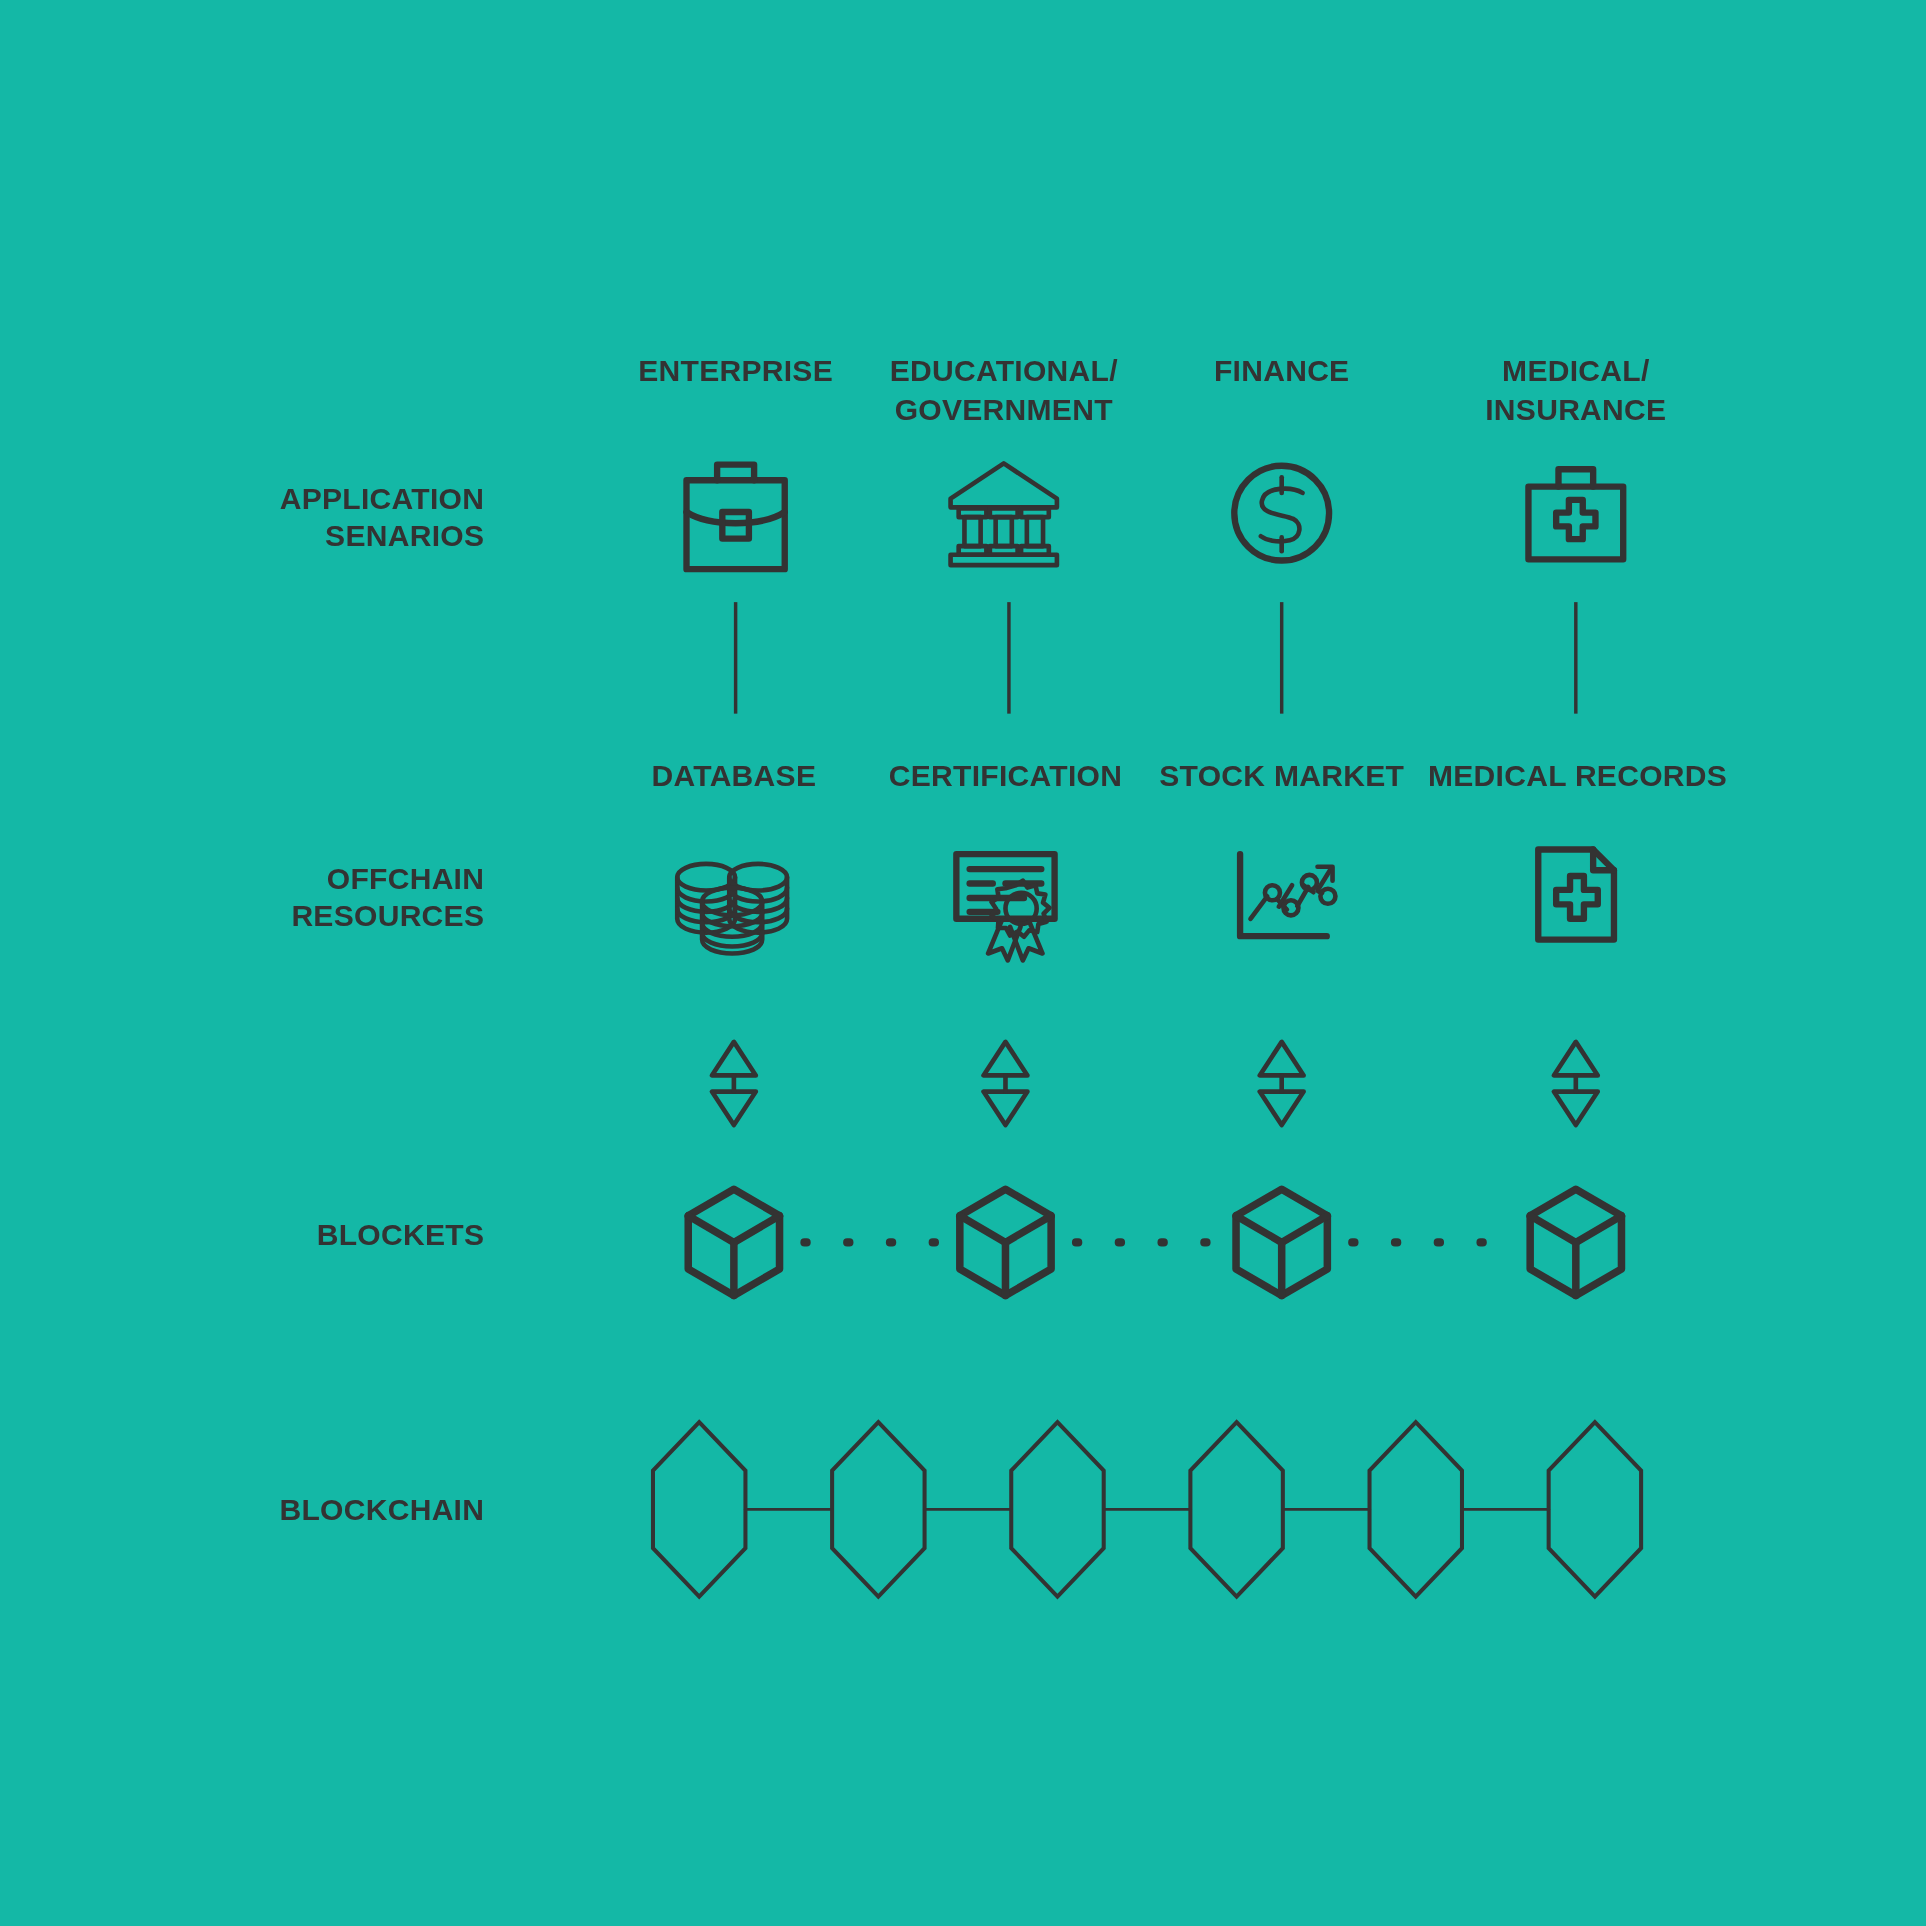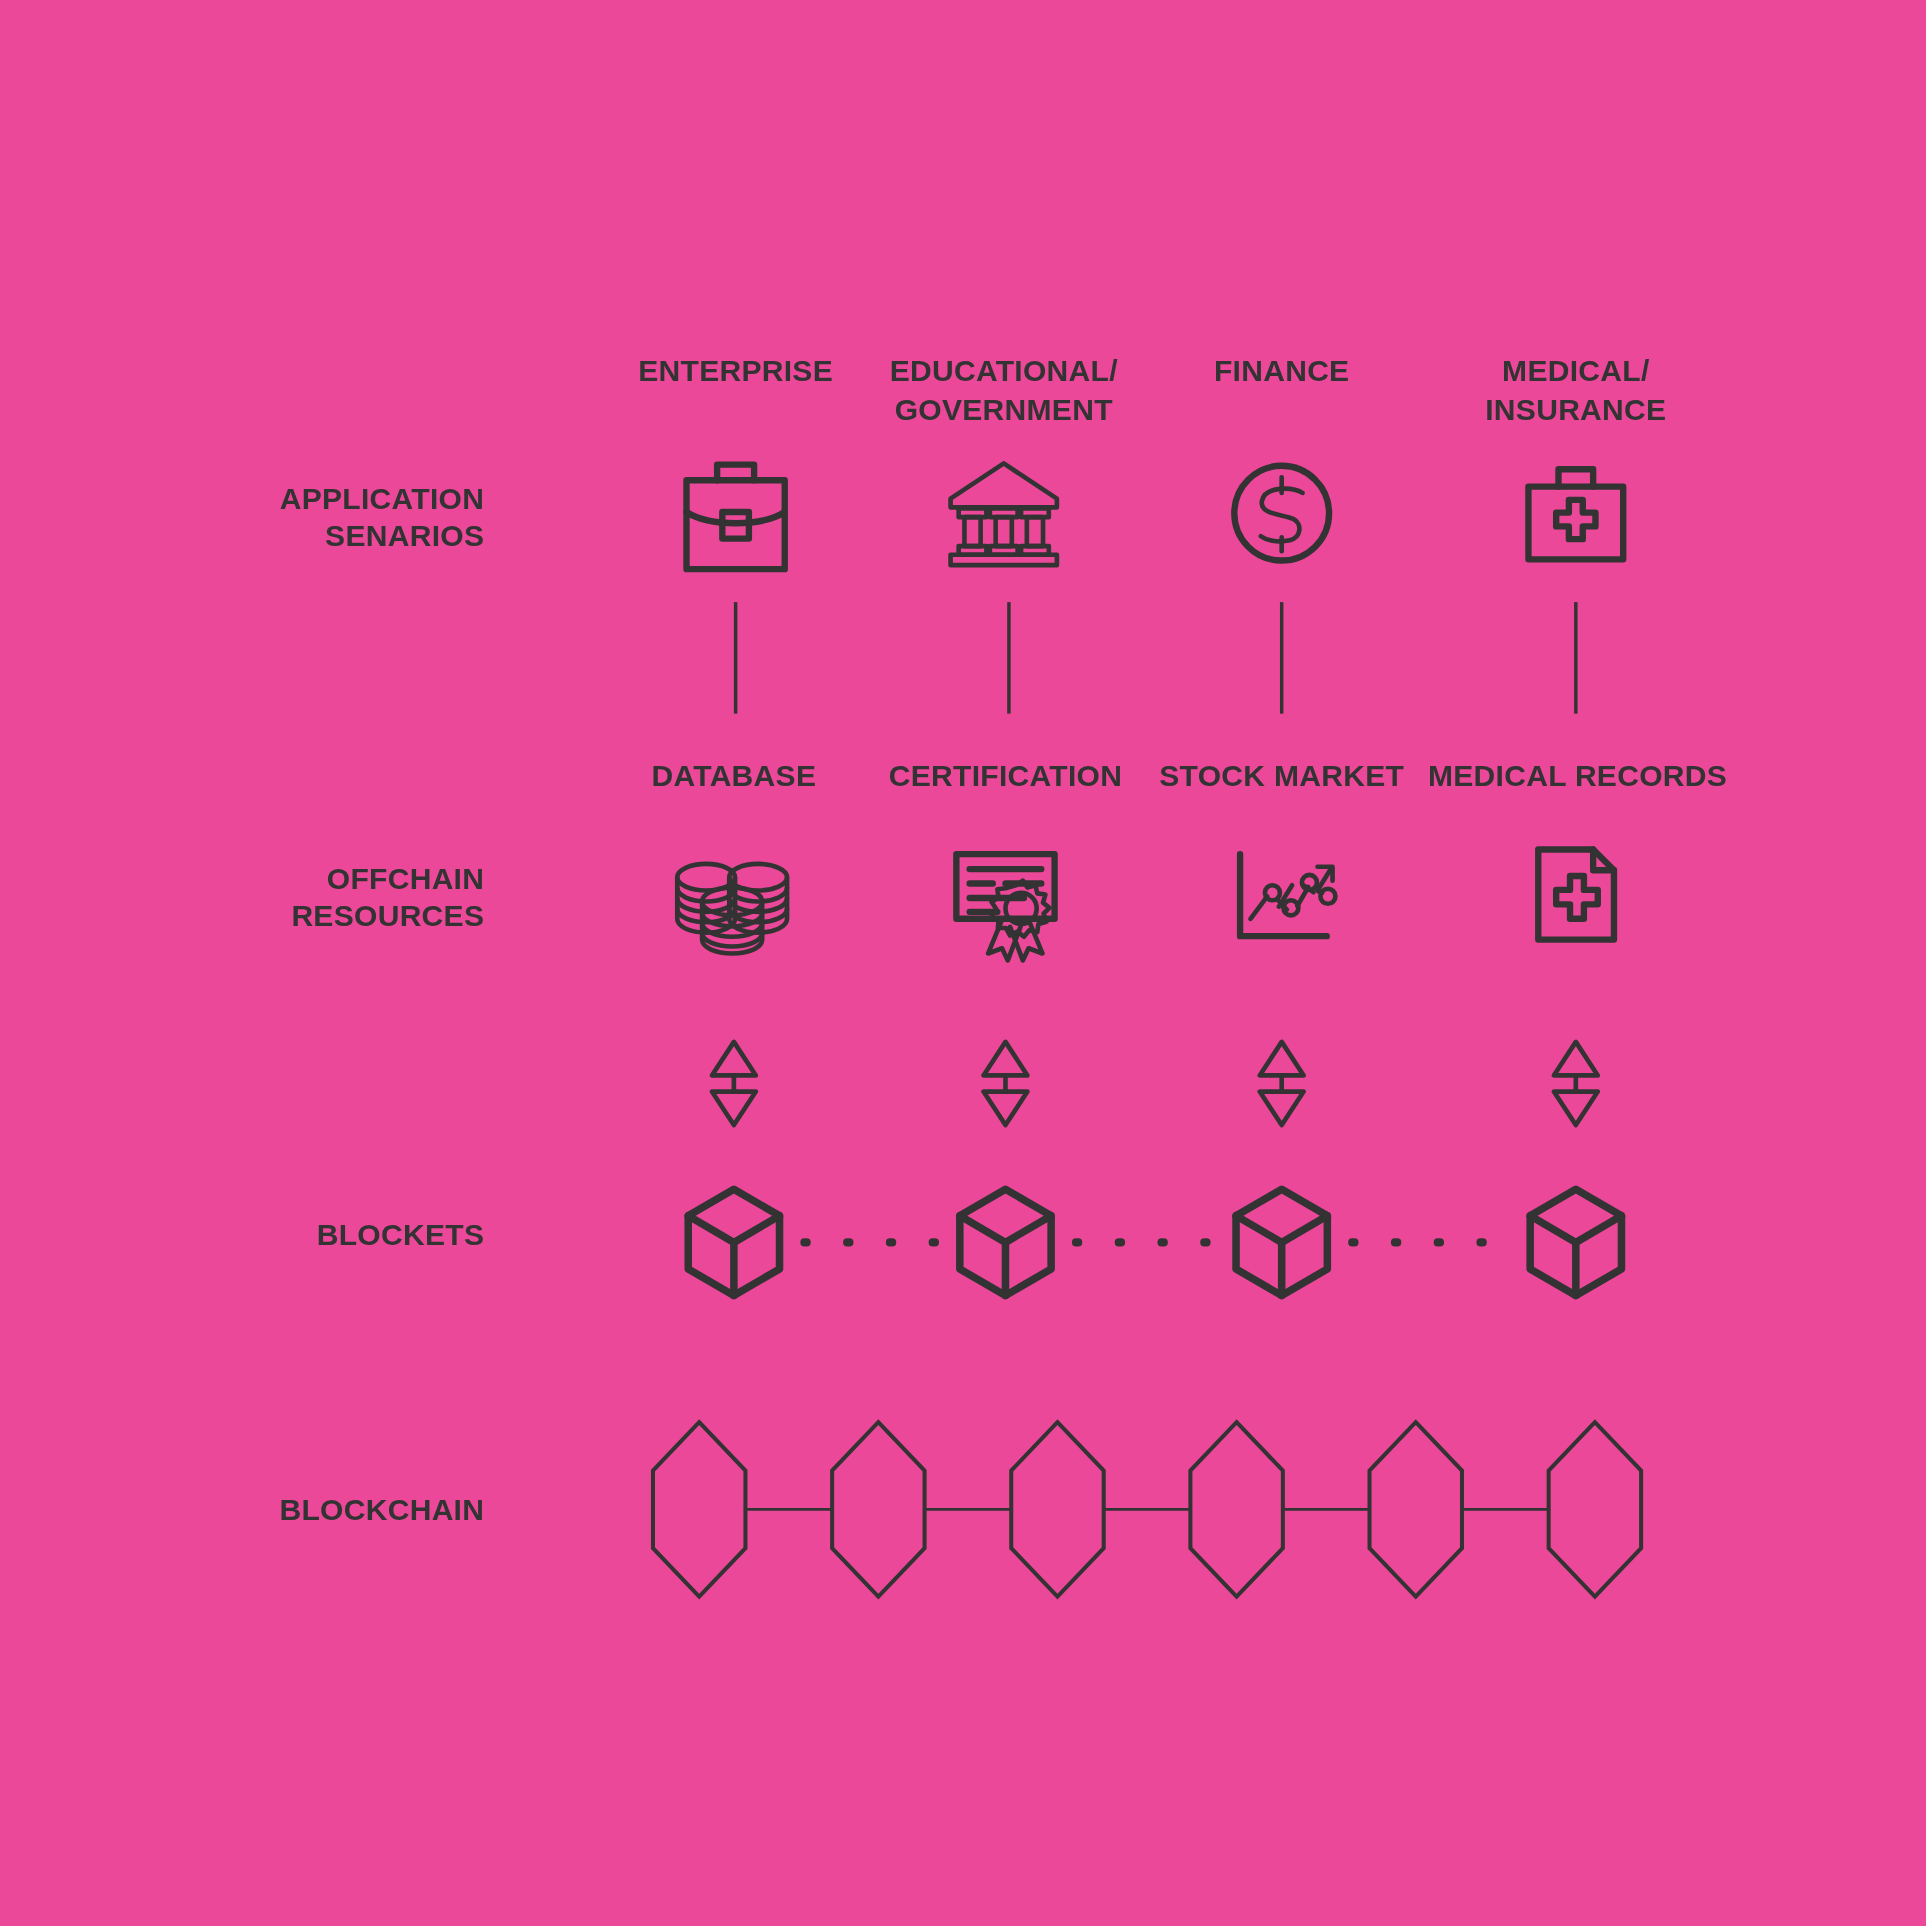--- a/index.html
+++ b/index.html
@@ -10,21 +10,21 @@
   body {
     width: 1926px;
     height: 1926px;
     font-family: "Liberation Sans", sans-serif;
     overflow: hidden;
   }
   #stage {
     position: relative;
     width: 1926px;
     height: 1926px;
-    background: #ec4899;
+    background: #14b8a6;
   }
   svg.diagram {
     position: absolute;
     top: 0;
     left: 0;
     width: 1926px;
     height: 1926px;
   }
   .ttl {
     font-family: "Liberation Sans", sans-serif;

